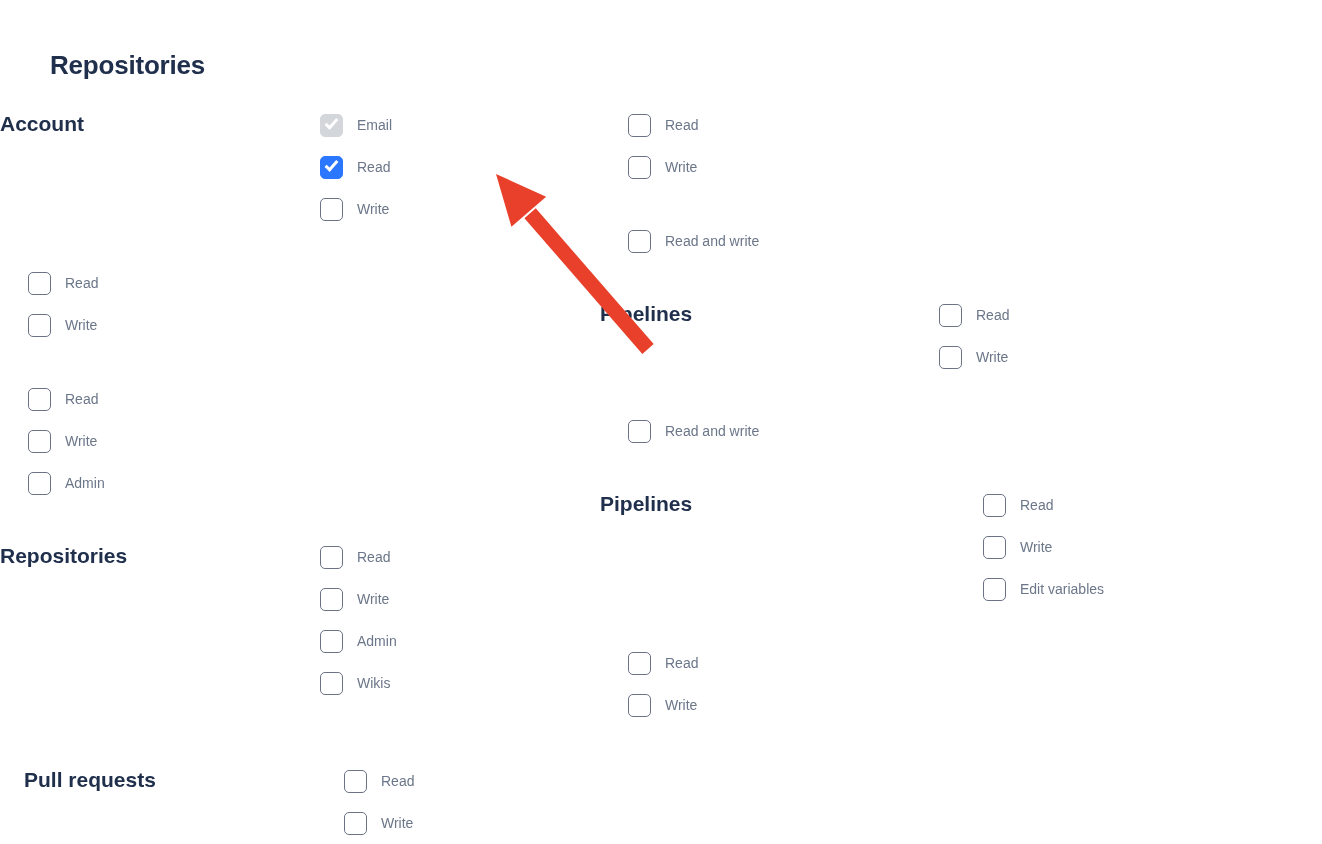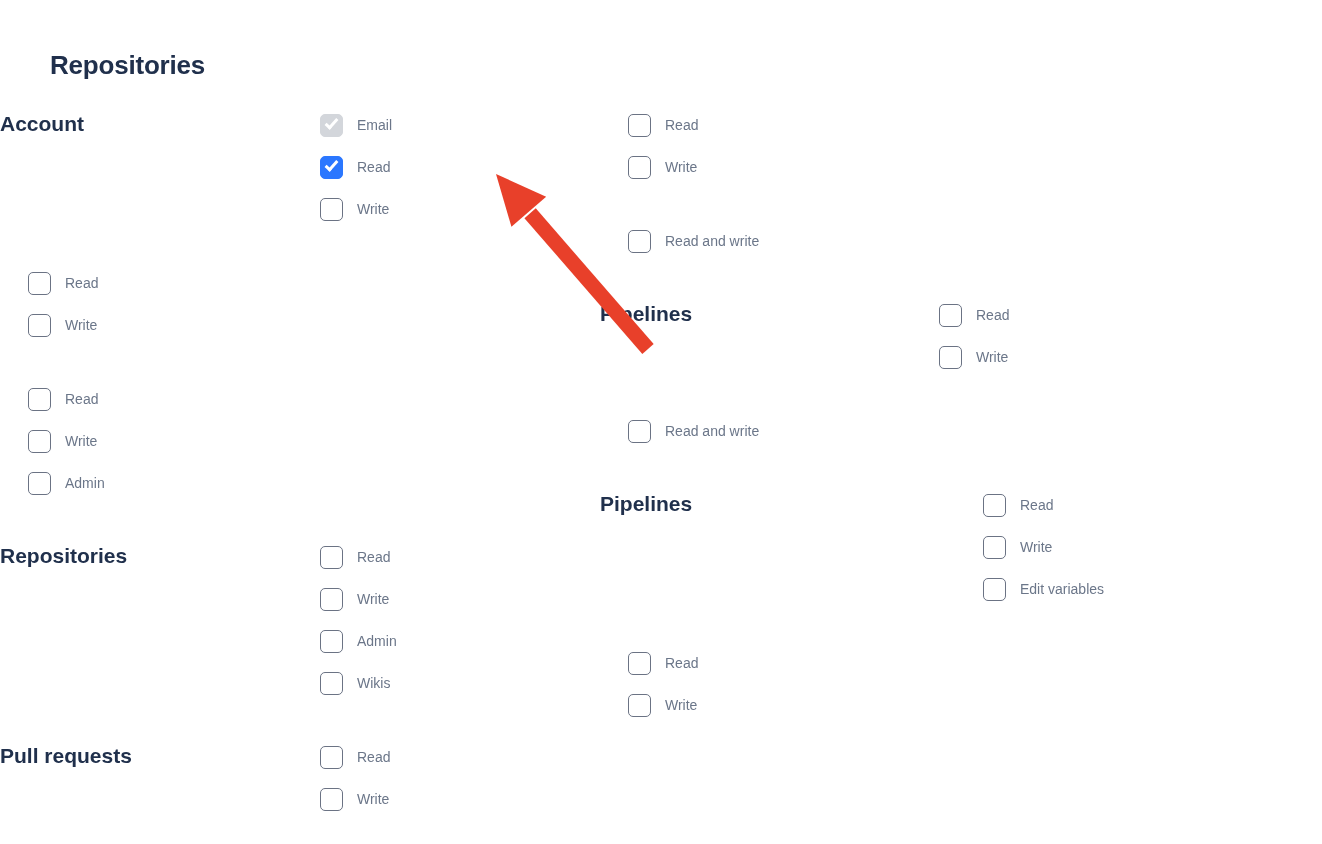--- a/index.html
+++ b/index.html
@@ -183,21 +183,21 @@
         <label class="option-row">
           <span class="cb"></span>
           <span class="option-label">Admin</span>
         </label>
         <label class="option-row">
           <span class="cb"></span>
           <span class="option-label">Wikis</span>
         </label>
       </div>
     </div>
-    <div class="perm-group" style="top: 632px;">
+    <div class="perm-group" style="top: 656px; padding-left: 24px;">
       <div class="group-label">Pull requests</div>
       <div class="options">
         <label class="option-row">
           <span class="cb"></span>
           <span class="option-label">Read</span>
         </label>
         <label class="option-row">
           <span class="cb"></span>
           <span class="option-label">Write</span>
         </label>

